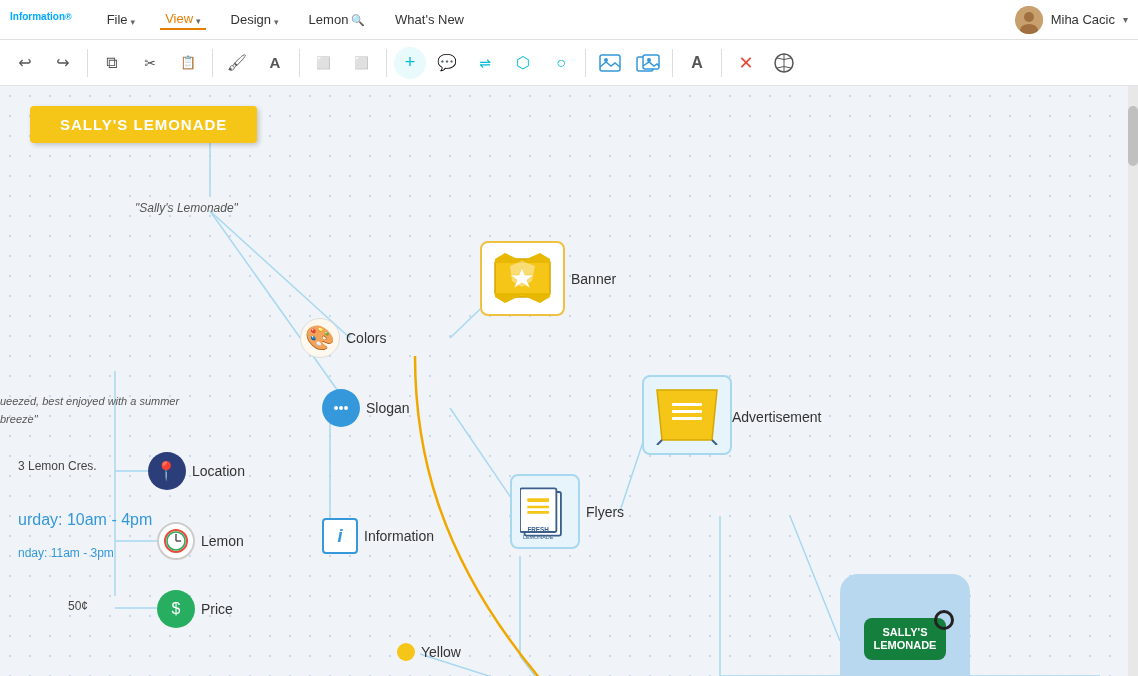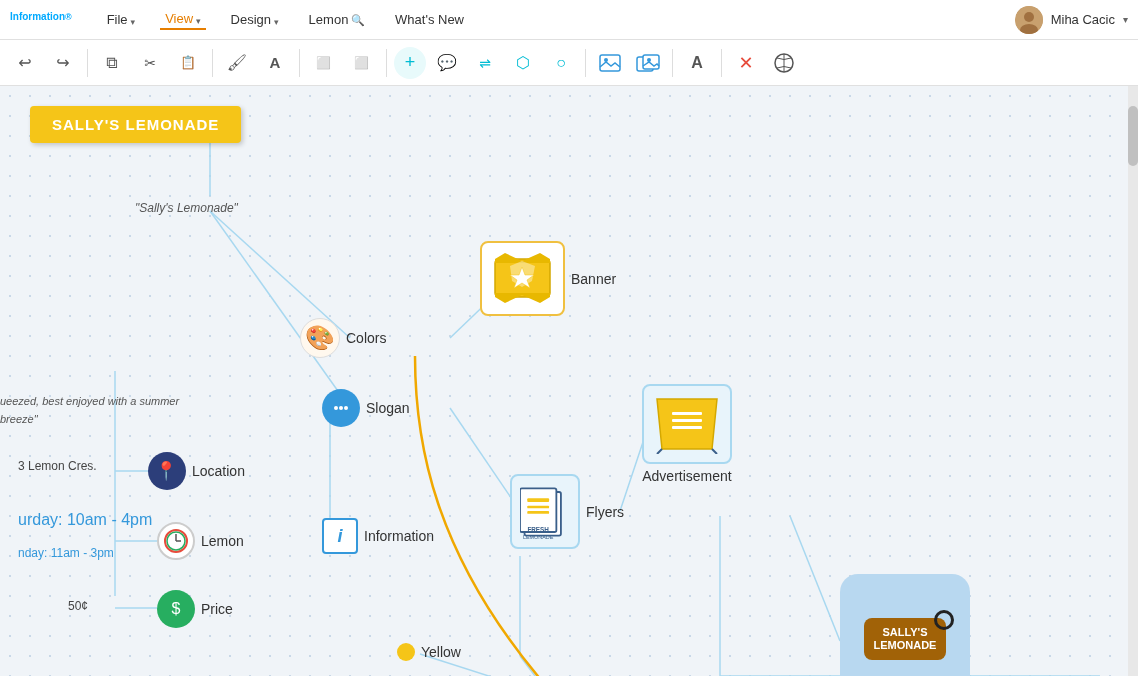--- a/index.html
+++ b/index.html
@@ -99,21 +99,21 @@
       position: absolute;
       top: 20px;
       left: 30px;
     }
     .banner-shape {
       background: #f5c518;
       color: #fff;
       font-weight: bold;
       font-size: 15px;
       letter-spacing: 1px;
-      padding: 10px 22px;
+      padding: 10px 30px;
       border-radius: 4px;
       position: relative;
       text-transform: uppercase;
       box-shadow: 2px 2px 5px rgba(0,0,0,0.2);
     }
     .banner-shape::before {
       content: '';
       position: absolute;
       left: -14px; top: 50%;
       transform: translateY(-50%);
@@ -182,21 +182,21 @@
       padding: 15px;
       display: flex;
       flex-direction: column;
       align-items: center;
       justify-content: center;
       width: 130px;
       height: 130px;
     }
 
     .tag-shape {
-      background: #a16207;
+      background: #15803d;
       border-radius: 8px;
       padding: 8px 10px;
       font-weight: bold;
       font-size: 11px;
       color: #fff;
       text-align: center;
       text-transform: uppercase;
       line-height: 1.2;
       position: relative;
     }
@@ -516,21 +516,21 @@
         <rect x="8" y="15" width="24" height="4" rx="1" fill="#f5c518"></rect>
         <rect x="8" y="23" width="24" height="3" rx="1" fill="#f5c518"></rect>
         <rect x="8" y="29" width="24" height="3" rx="1" fill="#f5c518"></rect>
         <text x="20" y="52" text-anchor="middle" font-size="7" fill="#3a5f8a" font-weight="bold">FRESH</text>
         <text x="20" y="60" text-anchor="middle" font-size="6" fill="#3a5f8a">LEMONADE</text>
       </svg>
     </div>
     <span class="node-label">Flyers</span>
   </div>
 
-  <div style="position:absolute; left:642px; top:298px; display:flex; flex-direction:column; align-items:center;">
+  <div style="position:absolute; left:642px; top:289px; display:flex; align-items:center;">
     <div class="advert-node">
       <svg width="70" height="60" viewBox="0 0 70 60">
         <polygon points="10,55 60,55 65,5 5,5" fill="#f5c518" stroke="#d4a800" stroke-width="1.5"></polygon>
         <rect x="20" y="18" width="30" height="3" rx="1" fill="#fff"></rect>
         <rect x="20" y="25" width="30" height="3" rx="1" fill="#fff"></rect>
         <rect x="20" y="32" width="30" height="3" rx="1" fill="#fff"></rect>
         <line x1="10" y1="55" x2="5" y2="60" stroke="#3a5f8a" stroke-width="2"></line>
         <line x1="60" y1="55" x2="65" y2="60" stroke="#3a5f8a" stroke-width="2"></line>
       </svg>
     </div>

